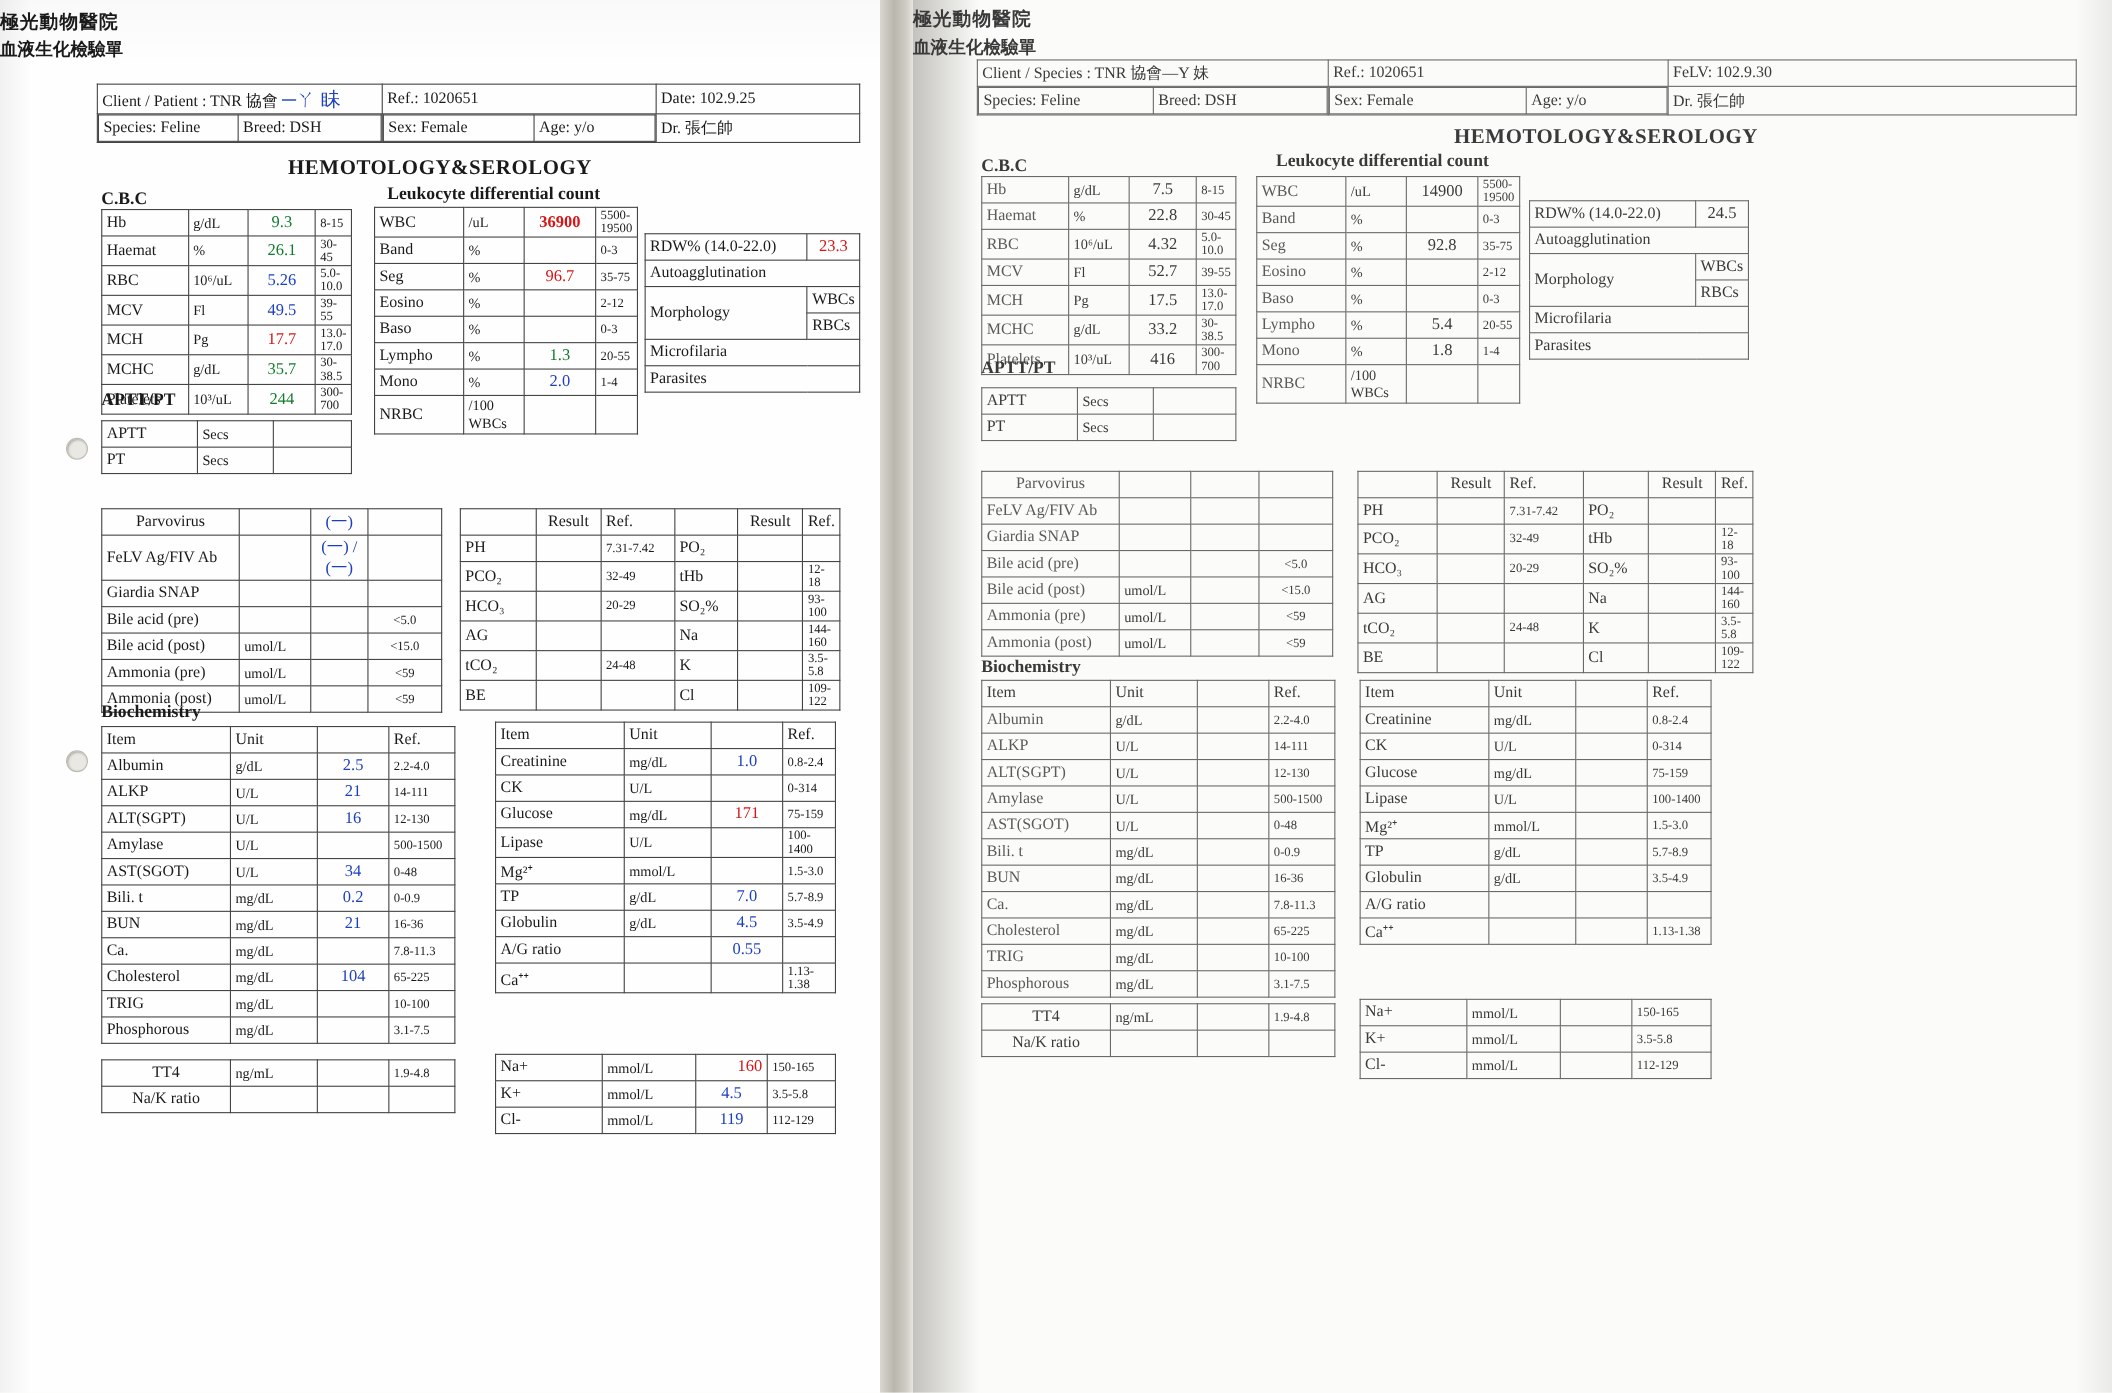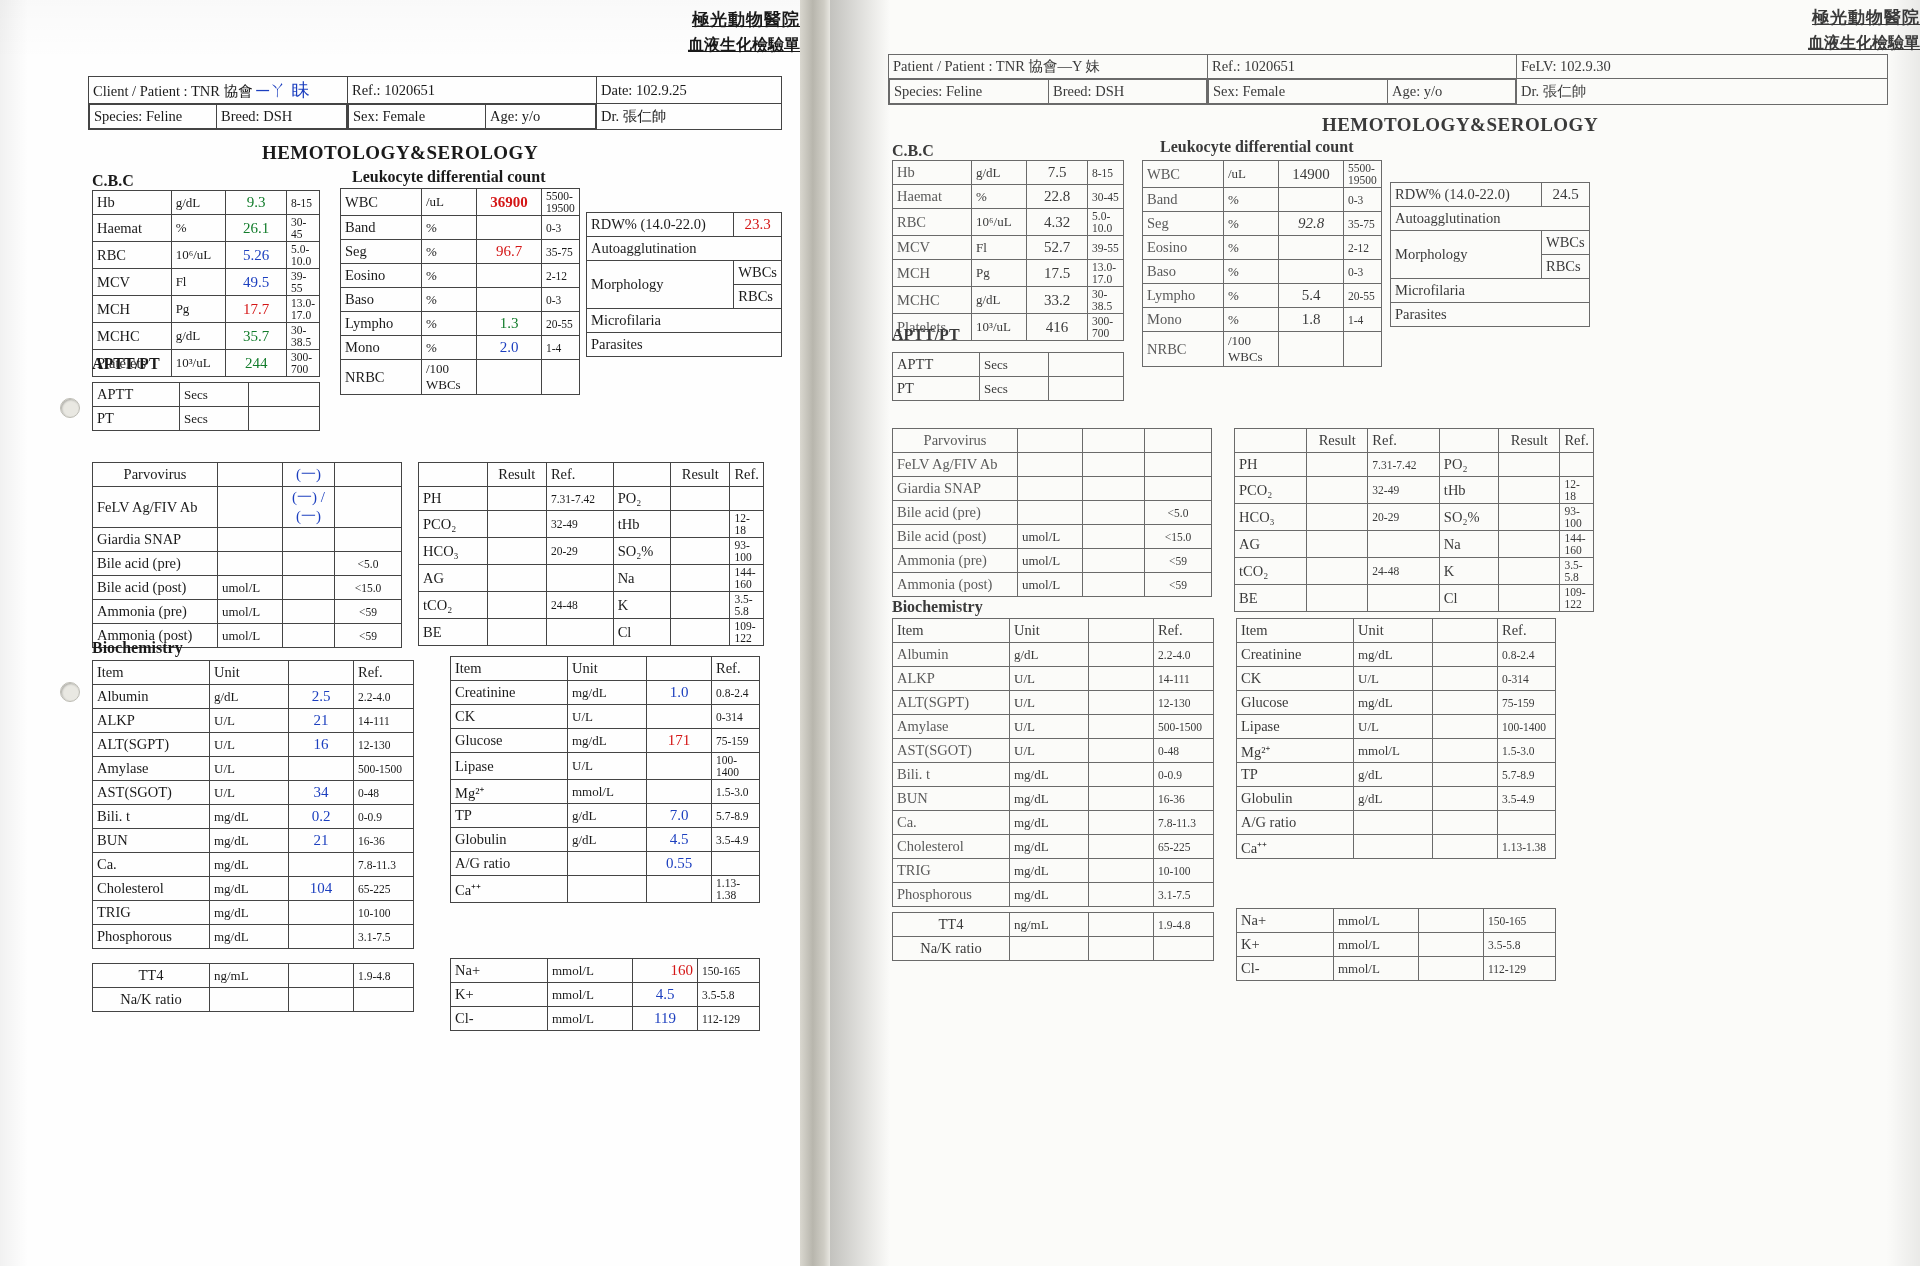--- a/index.html
+++ b/index.html
@@ -16,21 +16,21 @@
   #page-right{left:830px;width:1090px;height:1266px;background:#fbfbf9;}
   
   .scan-shade{position:absolute;inset:0;pointer-events:none;
     background:linear-gradient(90deg,rgba(0,0,0,0.05) 0px,rgba(0,0,0,0.0) 28px),
                linear-gradient(180deg,rgba(0,0,0,0.02),rgba(0,0,0,0) 60px);}
   .gutter{position:absolute;left:800px;top:0;width:32px;height:1266px;
     background:linear-gradient(90deg,#d9d7cf,#b8b6ad 40%,#cfcdc5 75%,#efeee9);}
   .hole{position:absolute;width:18px;height:18px;border-radius:50%;
     background:#e9e8e2;border:1px solid #bdbcb4;box-shadow:inset 1px 1px 2px rgba(0,0,0,.25);}
 
-  .hdr{text-align:right;font-weight:bold;text-decoration:underline;}
+  .hdr{text-align:left;font-weight:bold;}
   .clinic{font-size:17px;letter-spacing:1px;}
   .formtitle{font-size:16px;margin-top:4px;}
   .section-title{text-align:center;font-weight:bold;font-size:19px;letter-spacing:.5px;}
   .lbl{font-weight:bold;font-size:16px;}
 
   table{border-collapse:collapse;}
   table.b, table.b td, table.b th{border:1px solid #444;}
   td{padding:1px 4px;font-size:14.5px;vertical-align:middle;height:21px;}
   td.ref{font-size:11.5px;}
   td.unit{font-size:13px;}
@@ -542,21 +542,21 @@
   <div class="curl"></div>
 
   <div class="abs" style="left:0;top:6px;width:1090px;">
     <div class="hdr clinic">極光動物醫院</div>
     <div class="hdr formtitle">血液生化檢驗單</div>
   </div>
 
   <table class="b abs" style="left:58px;top:54px;width:1000px;">
     <tbody>
         <tr>
-      <td style="width:310px;">Patient / Patient : TNR 協會—Y 妹</td>
+      <td style="width:310px;">Client / Species : TNR 協會—Y 妹</td>
       <td style="width:300px;">Ref.: 1020651</td>
       <td>FeLV: 102.9.30</td>
     </tr>
     <tr>
       <td style="padding:0;">
         <table style="width:100%;border-collapse:collapse;">
           <tbody>
                 <tr>
             <td style="border-right:1px solid #6a6a6a;width:150px;">Species: Feline</td>
             <td>Breed: DSH</td>
@@ -656,21 +656,21 @@
         </tr>
         <tr>
           <td style="width:72px;color:#5a5a5a;">Band</td>
           <td class="unit" style="width:46px;">%</td>
           <td class="val " style="width:56px;"></td>
           <td class="ref">0-3</td>
         </tr>
         <tr>
           <td style="width:72px;color:#5a5a5a;">Seg</td>
           <td class="unit" style="width:46px;">%</td>
-          <td class="val v-red" style="width:56px;font-style:italic;">92.8</td>
+          <td class="val v-red" style="width:56px;">92.8</td>
           <td class="ref">35-75</td>
         </tr>
         <tr>
           <td style="width:72px;color:#5a5a5a;">Eosino</td>
           <td class="unit" style="width:46px;">%</td>
           <td class="val " style="width:56px;"></td>
           <td class="ref">2-12</td>
         </tr>
         <tr>
           <td style="width:72px;color:#5a5a5a;">Baso</td>

